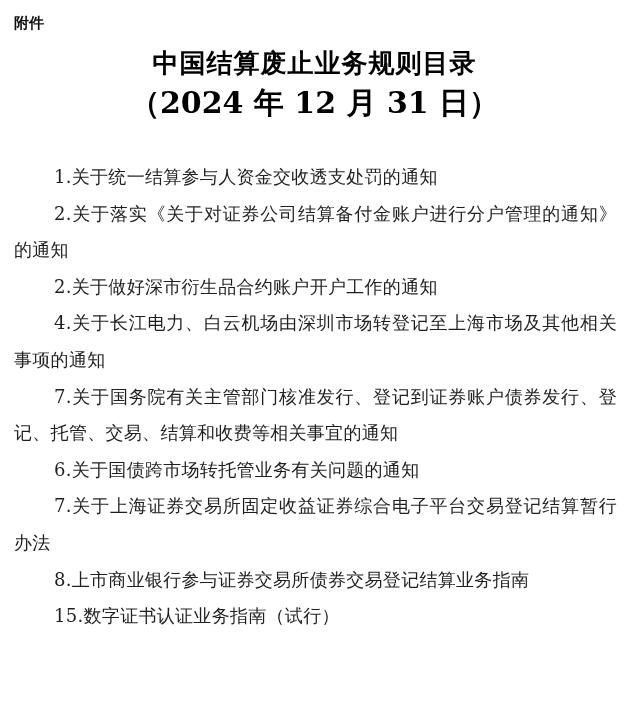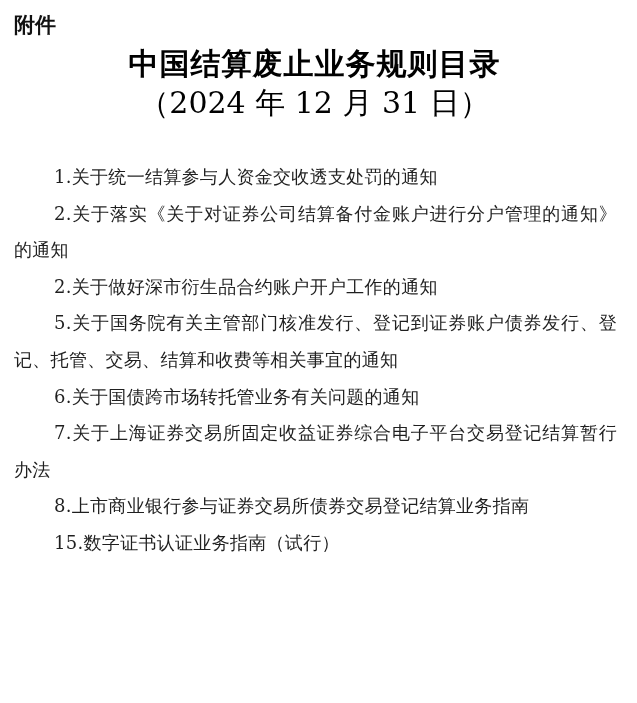--- a/index.html
+++ b/index.html
@@ -11,41 +11,41 @@
     position: relative;
     width: 637px;
     height: 703px;
     background: #ffffff;
     overflow: hidden;
     color: #1a1a1a;
     font-family: "DejaVu Serif", "Liberation Serif", serif;
   }
   .attachment {
     margin: 12px 0 0 14px;
-    font-family: Liberation Serif, serif;
+    font-family: Liberation Mono, monospace;
     font-weight: bold;
-    font-size: 21px;
+    font-size: 15px;
     line-height: 26px;
     color: #111111;
   }
   .doc-title {
     margin: 6px 22px 0 14px;
     text-align: center;
     font-family: "DejaVu Serif", "Liberation Serif", serif;
     font-weight: bold;
-    font-size: 30px;
+    font-size: 26px;
     line-height: 39px;
     color: #000000;
     letter-spacing: 1px;
   }
   .doc-subtitle {
     margin: 0 22px 0 14px;
     text-align: center;
     font-family: "DejaVu Serif", "Liberation Serif", serif;
-    font-weight: normal;
+    font-weight: bold;
     font-size: 30px;
     line-height: 39px;
     color: #000000;
   }
   .rule-list {
     margin: 37px 20px 0 14px;
   }
   .rule-list p.item {
     margin: 0;
     font-family: "DejaVu Serif", "Liberation Serif", serif;
@@ -66,20 +66,21 @@
   <div class="attachment">附件</div>
 
   <div class="doc-title">中国结算废止业务规则目录</div>
 
   <div class="doc-subtitle">（2024 年 12 月 31 日）</div>
 
   <div class="rule-list">
     <p class="item">1.关于统一结算参与人资金交收透支处罚的通知</p>
     <p class="item">2.关于落实《关于对证券公司结算备付金账户进行分户管理的通知》的通知</p>
     <p class="item">2.关于做好深市衍生品合约账户开户工作的通知</p>
-    <p class="item">5.关于国务院有关主管部门核准发行、登记到证券账户债券发行、登记、托管、交易、结算和收费等相关事宜的通知</p>
+    <p class="item">4.关于长江电力、白云机场由深圳市场转登记至上海市场及其他相关事项的通知</p>
+    <p class="item">7.关于国务院有关主管部门核准发行、登记到证券账户债券发行、登记、托管、交易、结算和收费等相关事宜的通知</p>
     <p class="item">6.关于国债跨市场转托管业务有关问题的通知</p>
     <p class="item">7.关于上海证券交易所固定收益证券综合电子平台交易登记结算暂行办法</p>
     <p class="item">8.上市商业银行参与证券交易所债券交易登记结算业务指南</p>
     <p class="item">15.数字证书认证业务指南（试行）</p>
   </div>
 
 </div>
 
 </body></html>

